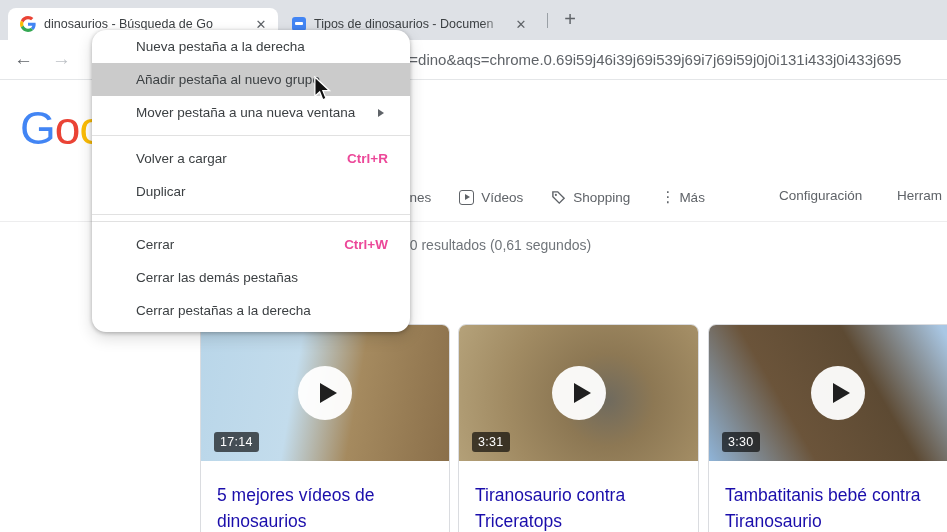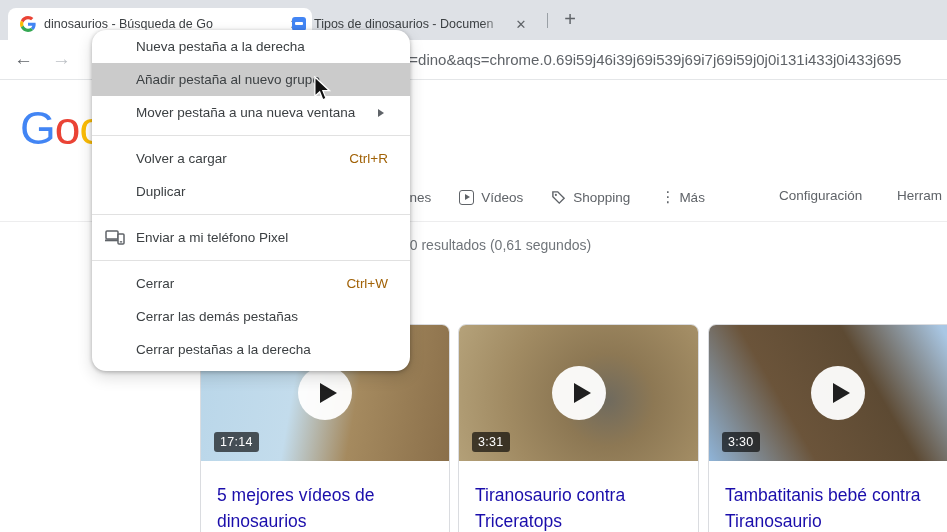--- a/index.html
+++ b/index.html
@@ -5,21 +5,21 @@
   * { margin:0; padding:0; box-sizing:border-box; }
   html,body { width:947px; height:532px; }
   body {
     position:relative; overflow:hidden; background:#fff;
     font-family:"Liberation Sans","DejaVu Sans",sans-serif;
     -webkit-font-smoothing:antialiased;
   }
   
   .tabstrip { position:absolute; top:0; left:0; right:0; height:40px; background:#dee1e6; }
   .tab { position:absolute; top:8px; height:32px; display:flex; align-items:center; }
-  .tab-active { left:8px; width:304px; background:#fff; border-radius:8px 8px 0 0; padding:0 8px 0 12px; }
+  .tab-active { left:8px; width:270px; background:#fff; border-radius:8px 8px 0 0; padding:0 8px 0 12px; }
   .tab-inactive { left:282px; width:256px; padding:0 8px 0 10px; }
   .favicon { width:16px; height:16px; flex:0 0 16px; margin-right:8px; }
   .tab-title { flex:1; position:relative; overflow:hidden; white-space:nowrap;
     font-size:12.5px; color:#3c4043; height:16px; line-height:16px; }
   .fade { position:absolute; right:0; top:0; bottom:0; width:26px; }
   .fade-w { background:linear-gradient(90deg,rgba(255,255,255,0),#fff); }
   .fade-g { background:linear-gradient(90deg,rgba(222,225,230,0),#dee1e6); }
   .close-x { color:#5f6368; font-size:13px; margin-left:4px; width:18px; text-align:center; }
   .tab-sep { position:absolute; left:547px; top:13px; width:1px; height:15px; background:#9aa0a6; }
   .newtab { position:absolute; left:557px; top:7px; font-size:20px; color:#5f6368; width:26px; height:26px;
@@ -62,21 +62,21 @@
     border-left:17px solid #1f1f1f; border-top:10px solid transparent; border-bottom:10px solid transparent; }
   .duration { position:absolute; left:13px; bottom:9px; background:rgba(0,0,0,.64); color:#fff;
     font-size:12.5px; padding:3px 6px; border-radius:3px; letter-spacing:.3px;text-align:right; }
   .card-title { margin:21px 16px 0; font-size:17.5px; line-height:26px; color:#1a0dab; }
   
   .menu { position:absolute; left:92px; top:30px; width:318px; background:#fff; z-index:50;
     border-radius:14px; padding:0 0 5px; box-shadow:0 1px 4px rgba(0,0,0,.28),0 6px 16px rgba(0,0,0,.14); }
   .mi { height:33px; display:flex; align-items:center; padding:0 22px 0 44px;
     font-size:13.5px; color:#3c4043; position:relative; }
   .mi .lbl { flex:1; }
-  .mi .sc { color:#a16207; }
+  .mi .sc { color:#ec4899;font-weight:bold; }
   .hl { background:#cbcbcb; }
   .sep { height:1px; background:#e1e1e1; margin:6px 0; }
   .subarrow { width:0; height:0; border-left:6px solid #5f6368; border-top:4.5px solid transparent;
     border-bottom:4.5px solid transparent; margin-right:4px; }
   .mi-icon { position:absolute; left:13px; top:8px; }
   
   .cursor { position:absolute; left:311px; top:76px; z-index:100; }
 </style>
 </head>
 <body>
@@ -166,31 +166,20 @@
   </div>
   <div class="sep"></div>
   <div class="mi">
     <span class="lbl">Volver a cargar</span>
     <span class="sc">Ctrl+R</span>
   </div>
   <div class="mi">
     <span class="lbl">Duplicar</span>
   </div>
   <div class="sep"></div>
-  <div class="mi">
-    <span class="mi-icon">
-      <svg width="20" height="17" viewBox="0 0 20 17">
-          <rect x="1" y="2" width="12" height="8" rx="1" fill="none" stroke="#5f6368" stroke-width="1.5"></rect>
-          <rect x="0" y="10.5" width="14" height="1.8" fill="#5f6368"></rect>
-          <rect x="13" y="5" width="6" height="10" rx="1" fill="#fff" stroke="#5f6368" stroke-width="1.5"></rect>
-          <rect x="14.8" y="12.2" width="2.4" height="1.3" fill="#5f6368"></rect>
-        </svg>
-    </span>
-    <span class="lbl">Enviar a mi teléfono Pixel</span>
-  </div>
   <div class="sep"></div>
   <div class="mi">
     <span class="lbl">Cerrar</span>
     <span class="sc">Ctrl+W</span>
   </div>
   <div class="mi">
     <span class="lbl">Cerrar las demás pestañas</span>
   </div>
   <div class="mi">
     <span class="lbl">Cerrar pestañas a la derecha</span>

